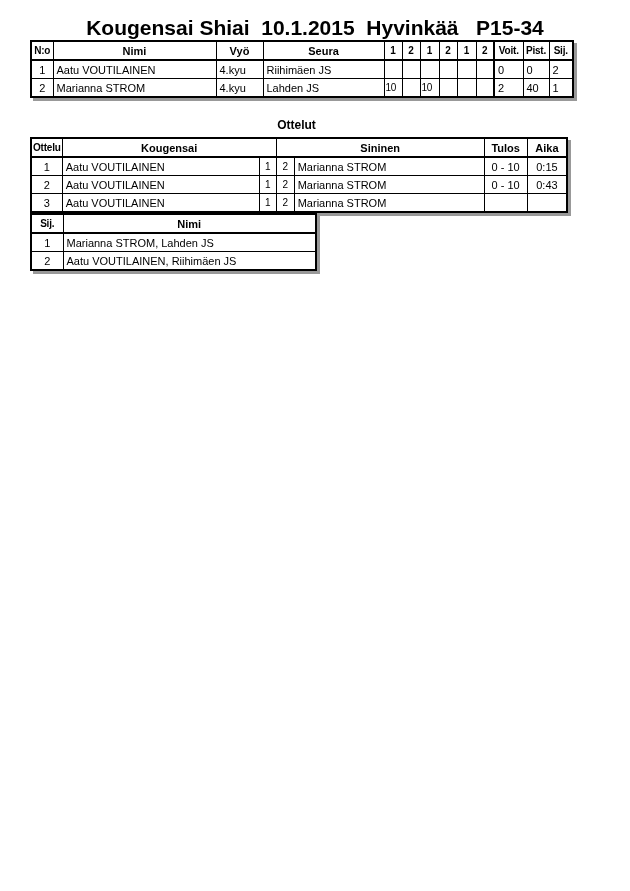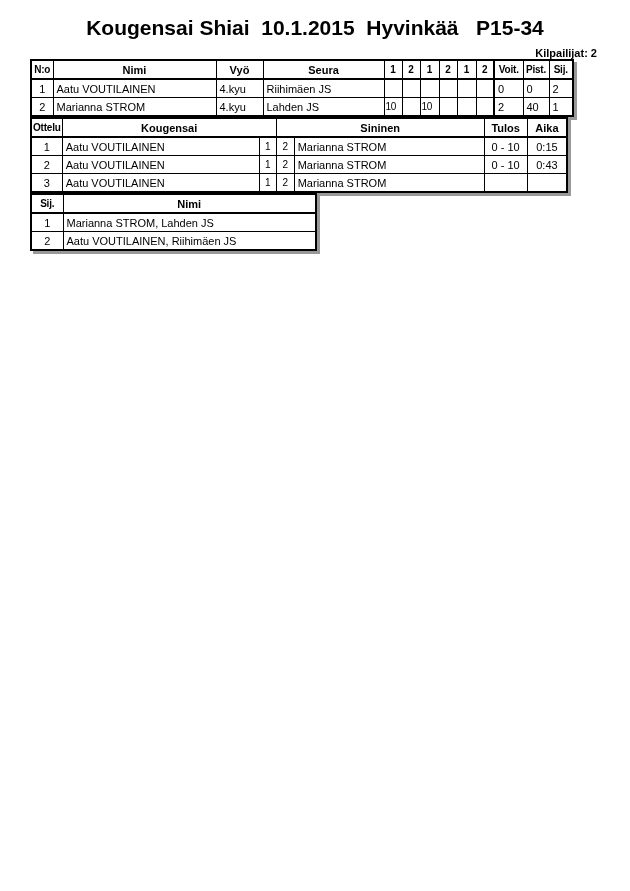--- a/index.html
+++ b/index.html
@@ -37,21 +37,20 @@
   .tight { padding:0 1px !important; font-size:10px !important; letter-spacing:-0.2px; }
   .small { font-size:10px !important; }
   .thickL { border-left:2px solid #000 !important; }
 </style>
 </head>
 <body>
 
 <div class="page">
 
   <div class="title">Kougensai Shiai  10.1.2015  Hyvinkää   P15-34</div>
-  <div class="count">Kilpailijat: 2</div>
 
 
   <table class="tbl">
     <colgroup>
       <col style="width:22px">
         <col style="width:163px">
         <col style="width:47px">
         <col style="width:121px">
       <col style="width:18px">
         <col style="width:18px">
@@ -107,20 +106,21 @@
         <td class="tight"></td>
         <td class="tight"></td>
         <td class="tight"></td>
         <td class="thickL">2</td>
         <td>40</td>
         <td>1</td>
       </tr>
     </tbody>
   </table>
 
+  <div class="sec sec-ottelut">Ottelut</div>
 
   <table class="tbl">
     <colgroup>
       <col style="width:28px">
         <col style="width:197px">
         <col style="width:17px">
         <col style="width:18px">
       <col style="width:190px">
         <col style="width:43px">
         <col style="width:40px">

